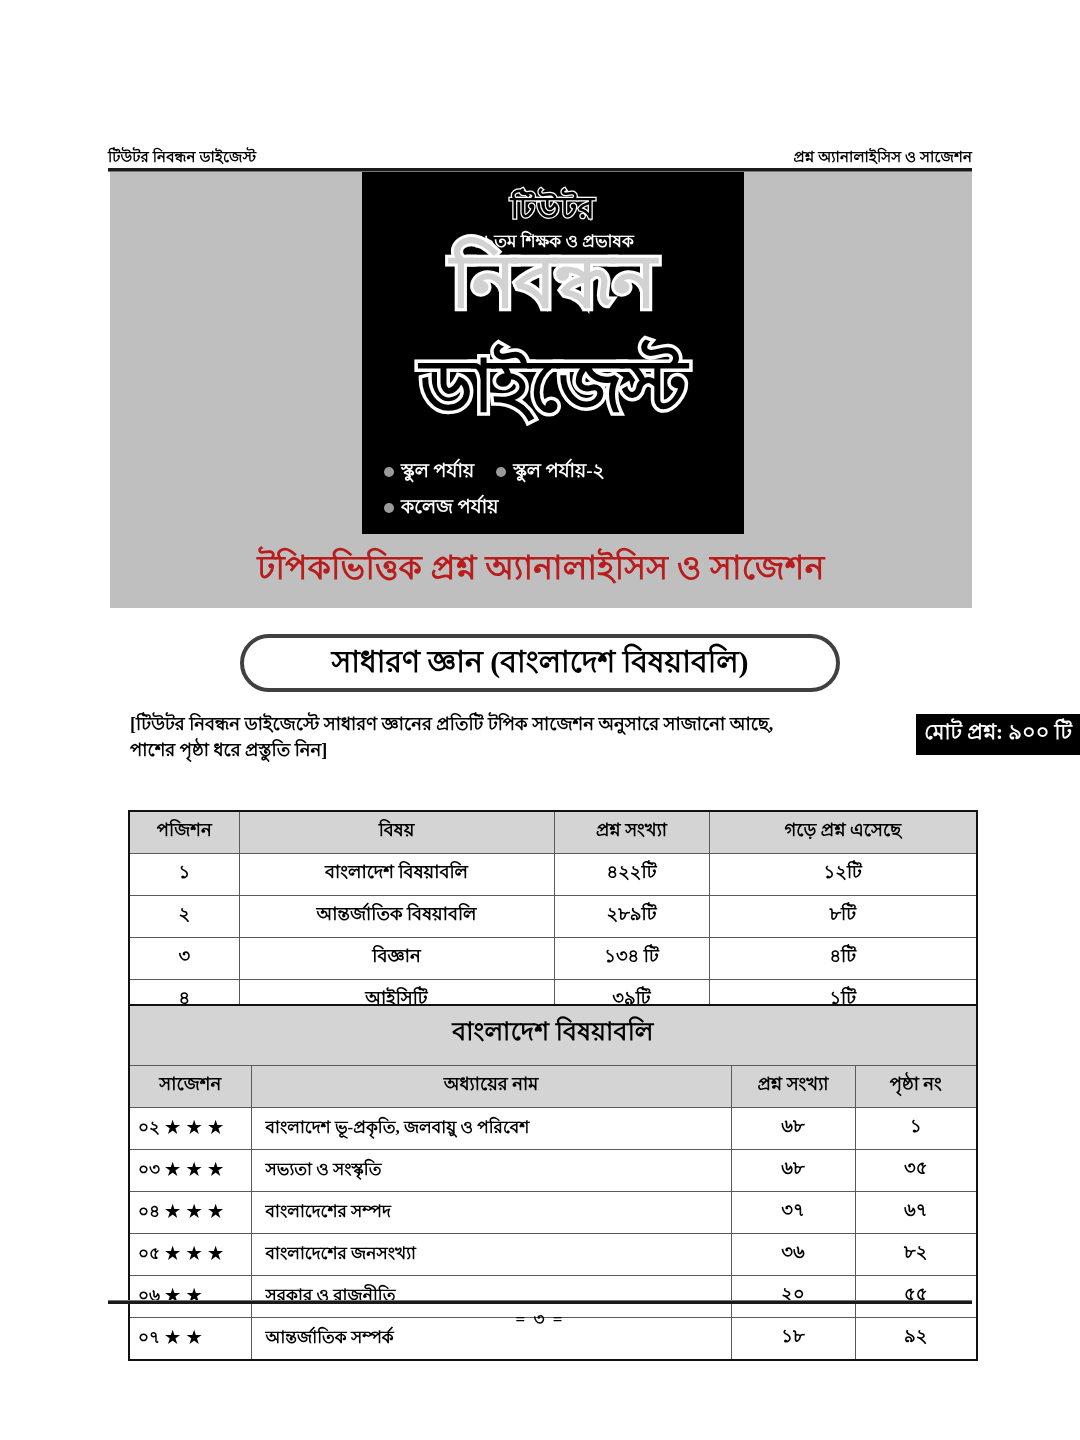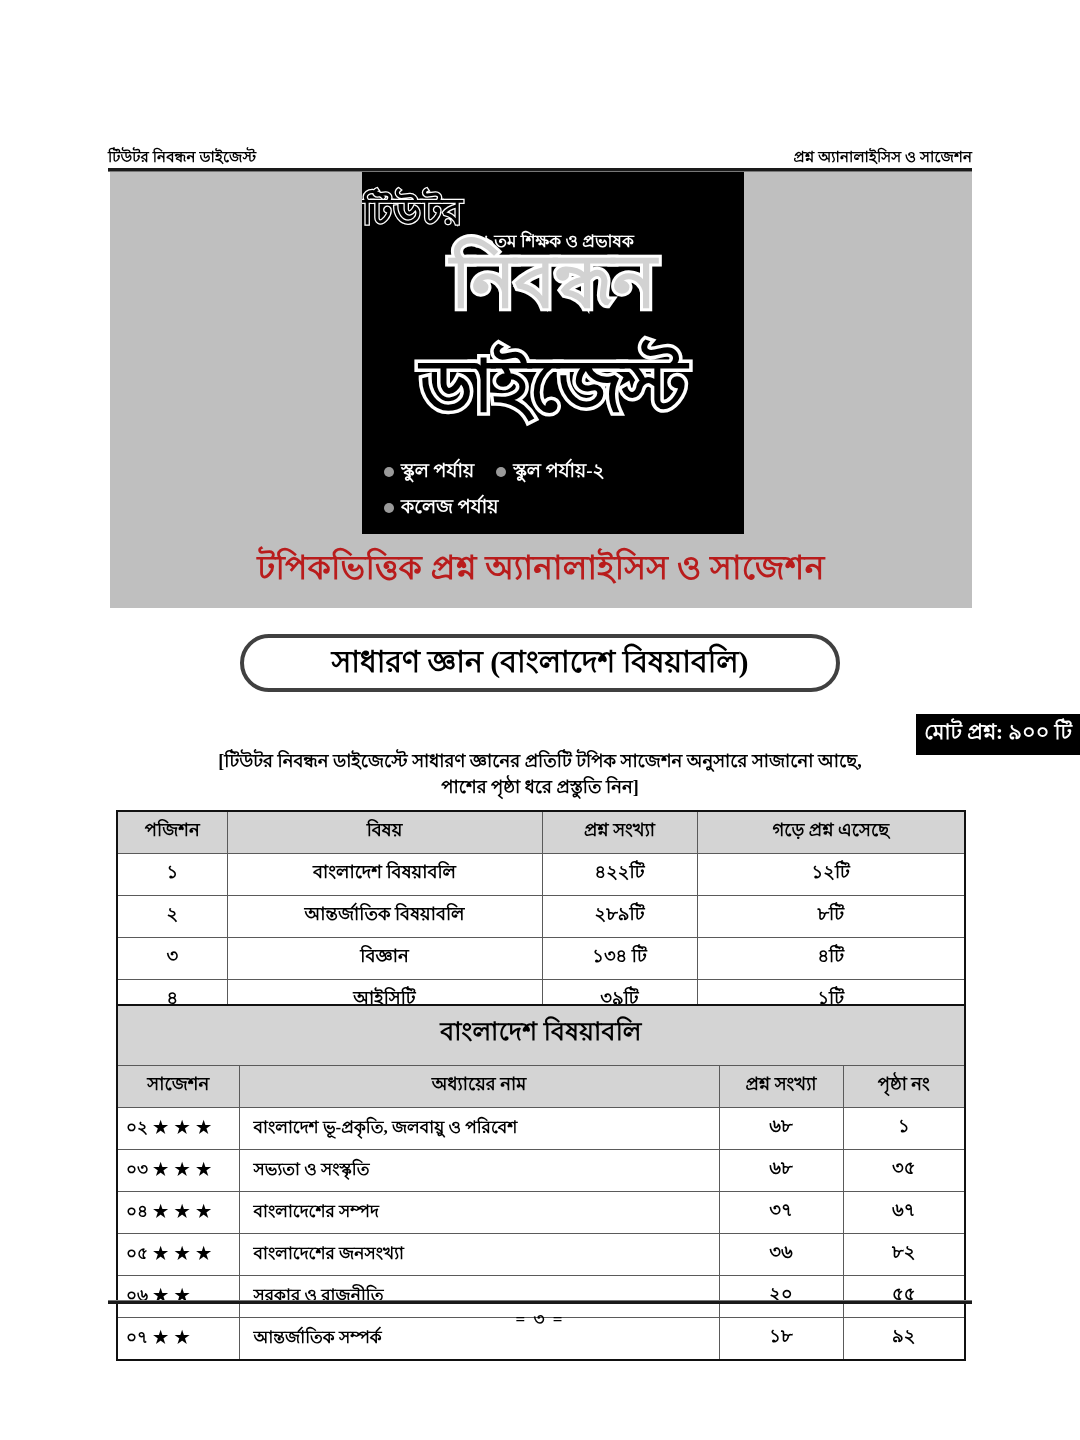--- a/index.html
+++ b/index.html
@@ -63,22 +63,22 @@
     width: 382px;
     height: 362px;
     background: #000000;
     color: #ffffff;
     overflow: hidden;
   }
   .logo-tutor {
     position: absolute;
     left: 0; right: 0;
     top: 12px;
-    text-align: left;
-    font-size: 36px;
+    text-align: center;
+    font-size: 30px;
     font-weight: 700;
     color: #000;
     -webkit-text-stroke: 2.5px #ffffff;
     paint-order: stroke fill;
     letter-spacing: 1px;
   }
   .logo-sub {
     position: absolute;
     left: 0; right: 0;
     top: 56px;
@@ -182,38 +182,39 @@
     font-weight: 700;
     padding: 2px 8px 4px 8px;
     display: inline-block;
   }
 
   
   .note {
     position: absolute;
     left: 130px;
     width: 820px;
-    top: 748px;
-    text-align: center;
+    top: 711px;
+    text-align: left;
     font-size: 18px;
     font-weight: 600;
     line-height: 1.45;
   }
 
   
   table {
     border-collapse: collapse;
     position: absolute;
     table-layout: fixed;
   }
   table, th, td {
     border: 1.5px solid #5a5a5a;
   }
   table {
     border: 2.5px solid #111;
+    margin-left: 12px;
   }
   th, td {
     font-size: 18px;
     font-weight: 600;
     text-align: center;
     padding: 4px 4px 6px 4px;
     background: #ffffff;
   }
   th {
     background: #d4d4d4;

